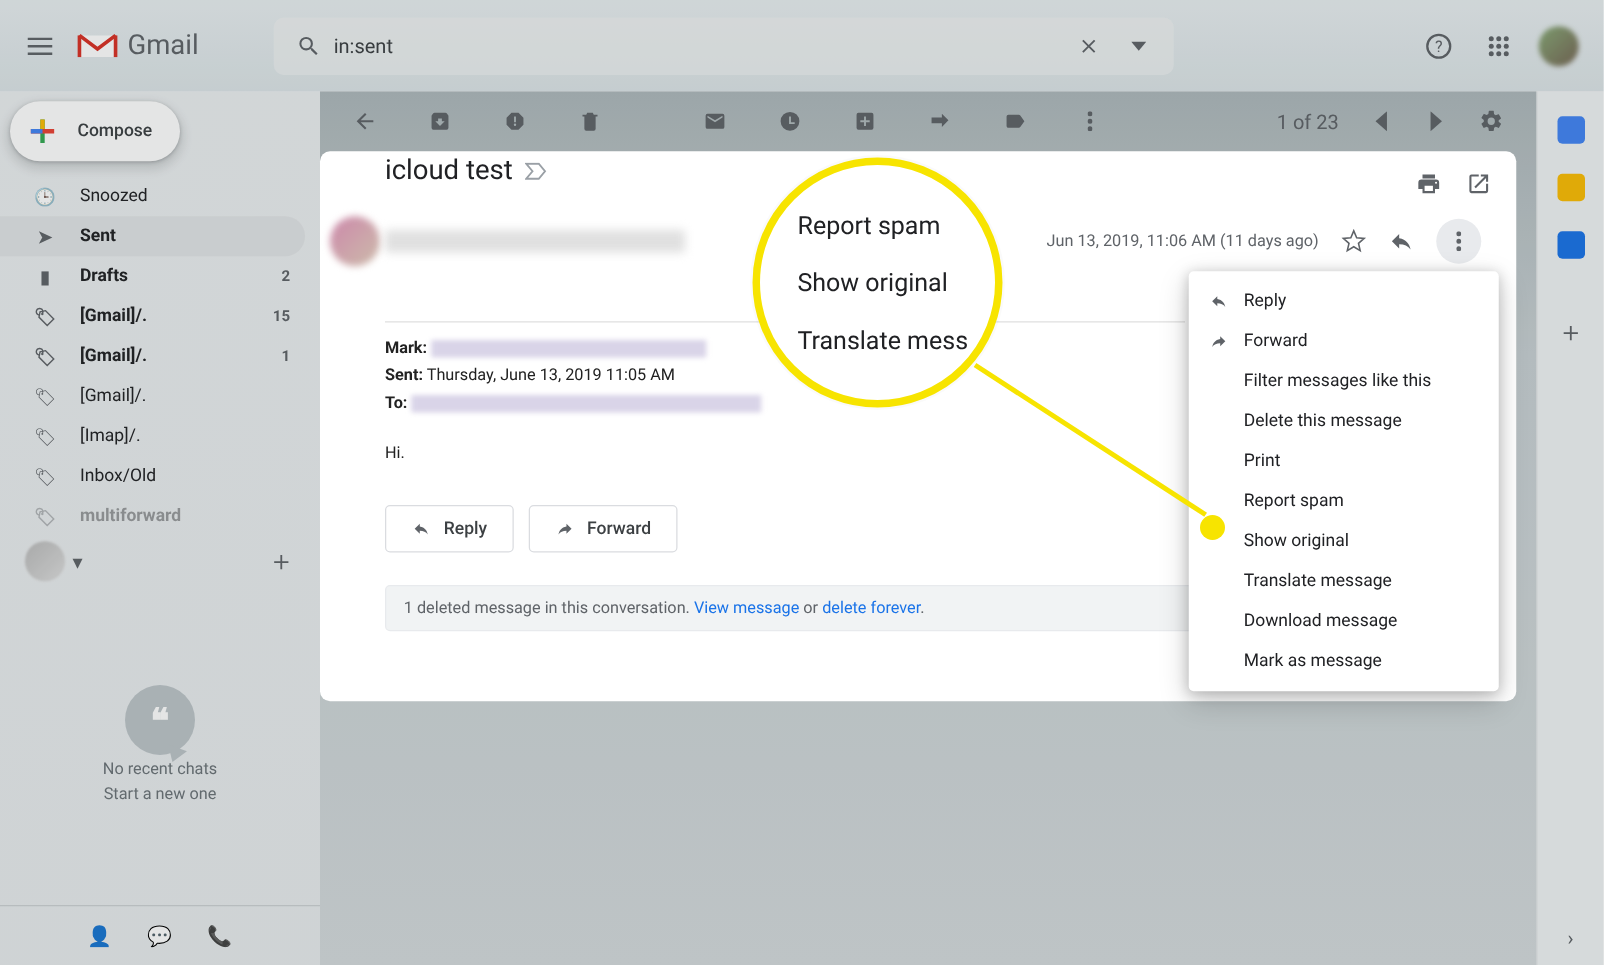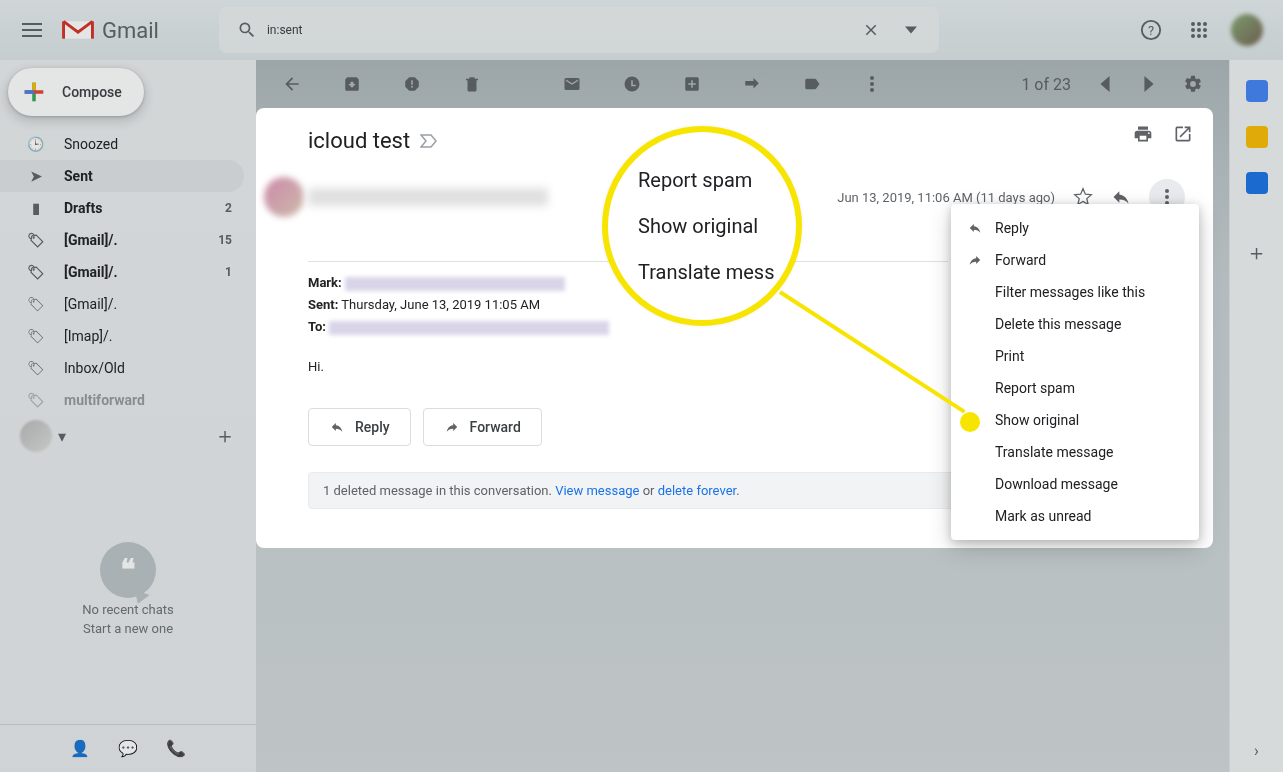--- a/index.html
+++ b/index.html
@@ -1,28 +1,28 @@
 <!DOCTYPE html>
 <html><head>
 <meta charset="utf-8">
 <style>
 * { margin: 0; padding: 0; box-sizing: border-box; font-family: 'Roboto', Arial, sans-serif; }
 html, body { width: 1283px; height: 772px; overflow: hidden; background: #f1f3f4; }
 
 .app { position: relative; width: 100%; height: 100%; display: flex; flex-direction: column; }
 
 
-.header { display: flex; align-items: center; padding: 8px 8px; height: 60px; background: linear-gradient(to bottom, #e8eef0, #dce4e7); }
+.header { display: flex; align-items: center; padding: 8px 8px; height: 73px; background: linear-gradient(to bottom, #e8eef0, #dce4e7); }
 .menu-btn { width: 48px; height: 48px; display: flex; align-items: center; justify-content: center; border-radius: 50%; cursor: pointer; }
 .gmail-logo { display: flex; align-items: center; margin-left: 4px; margin-right: 60px; }
 .gmail-logo svg { width: 36px; height: 26px; }
 .gmail-logo-text { font-size: 22px; color: #5f6368; margin-left: 6px; font-weight: 400; }
 .search-bar { flex: 0 0 720px; height: 46px; background: rgba(241,243,244,0.6); border-radius: 8px; display: flex; align-items: center; padding: 0 8px; }
 .search-bar .sicon { width: 40px; display:flex; justify-content:center; }
-.search-input { flex: 1; border: none; background: transparent; font-size: 12px; color: #3c4043; outline: none; }
+.search-input { flex: 1; border: none; background: transparent; font-size: 16px; color: #3c4043; outline: none; }
 .search-clear, .search-dd { width: 40px; display:flex; justify-content:center; cursor:pointer; }
 .header-right { margin-left: auto; display: flex; align-items: center; gap: 8px; padding-right: 8px; }
 .hdr-icon-btn { width: 40px; height: 40px; display:flex; align-items:center; justify-content:center; border-radius:50%; cursor:pointer; }
 
 
 .body { display: flex; flex: 1; overflow: hidden; }
 
 
 .sidebar { width: 256px; display: flex; flex-direction: column; background: linear-gradient(to bottom, rgba(200,210,215,0.15), rgba(180,190,195,0.15)); }
 .compose-wrap { padding: 8px 8px 12px 8px; }
@@ -44,21 +44,21 @@
 .bottom-icons { height:48px; border-top:1px solid rgba(120,130,135,0.25); display:flex; align-items:center; justify-content:center; gap:28px; color:#5f6368; }
 
 
 .main { flex:1; display:flex; flex-direction:column; background: linear-gradient(to bottom, #aeb8bb 0%, #c8d0d3 30%, #d4dadc 100%); position:relative; }
 
 .toolbar { height:48px; display:flex; align-items:center; padding: 0 16px; gap: 20px; }
 .tb-btn { width:40px; height:40px; display:flex; align-items:center; justify-content:center; border-radius:50%; cursor:pointer; color:#5f6368; }
 .tb-right { margin-left:auto; display:flex; align-items:center; gap:4px; }
 .page-count { font-size:16px; color:#5f6368; margin-right:10px; }
 
-.message-pane { background:#fff; margin: 0 16px 16px 0; border-radius: 8px; padding: 20px 28px 24px 52px; position:relative; min-height: 440px; }
+.message-pane { background:#fff; margin: 0 16px 16px 0; border-radius: 8px; padding: 3px 28px 24px 52px; position:relative; min-height: 440px; }
 .msg-subject-row { display:flex; align-items:center; gap:10px; margin-bottom: 8px; }
 .msg-subject { font-size:22px; font-weight:400; color:#202124; }
 .label-chip { color:#9aa0a6; }
 .print-open { position:absolute; top:16px; right:20px; display:flex; gap:20px; color:#5f6368; }
 
 .sender-row { display:flex; align-items:center; margin-top: 26px; }
 .avatar-blur { position:absolute; left: 8px; width:40px; height:40px; border-radius:50%; background: linear-gradient(135deg,#c8a,#cba); filter: blur(3px); }
 .sender-info { filter: blur(4px); background: #e0e0e0; width: 240px; height:18px; border-radius:2px; }
 .msg-meta-right { margin-left:auto; display:flex; align-items:center; gap:18px; color:#5f6368; font-size:13px; }
 .more-round { width:36px; height:36px; border-radius:50%; background:#e8eaed; display:flex; align-items:center; justify-content:center; cursor:pointer; }
@@ -425,21 +425,21 @@
           <div class="dd-item noico">
               <span>Show original</span>
             </div>
           <div class="dd-item noico">
               <span>Translate message</span>
             </div>
           <div class="dd-item noico">
               <span>Download message</span>
             </div>
           <div class="dd-item noico">
-              <span>Mark as unread</span>
+              <span>Mark as message</span>
             </div>
         </div>
 
       </div>
 
     </div>
 
     <div class="right-rail">
       <div class="rail-app" style="background:#4285f4"></div>
       <div class="rail-app" style="background:#fbbc04"></div>

